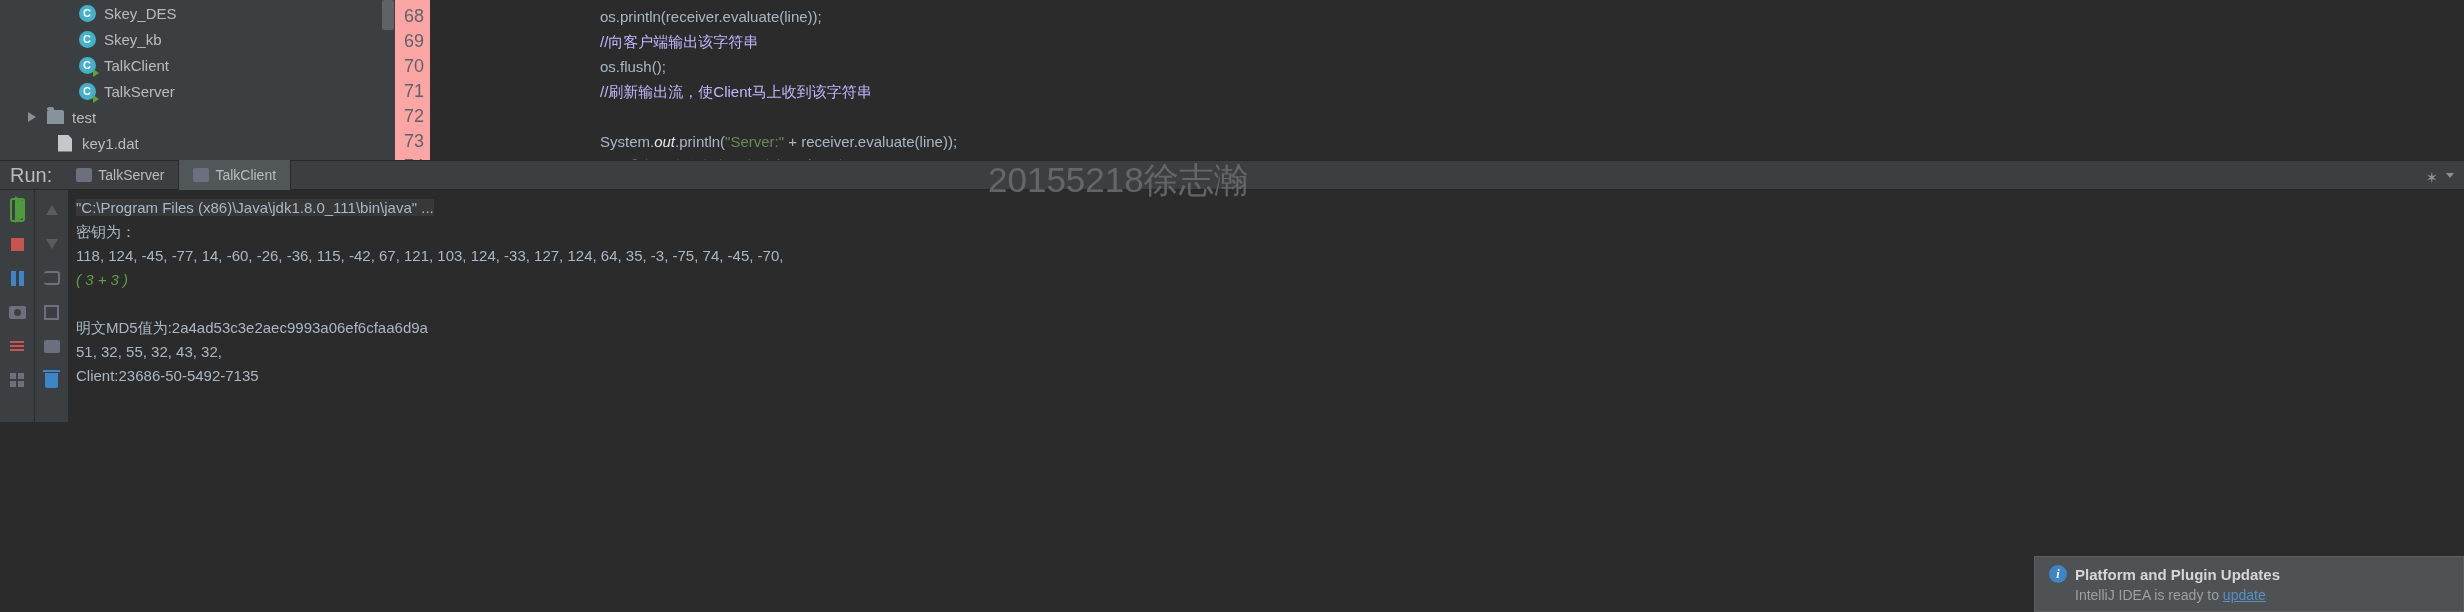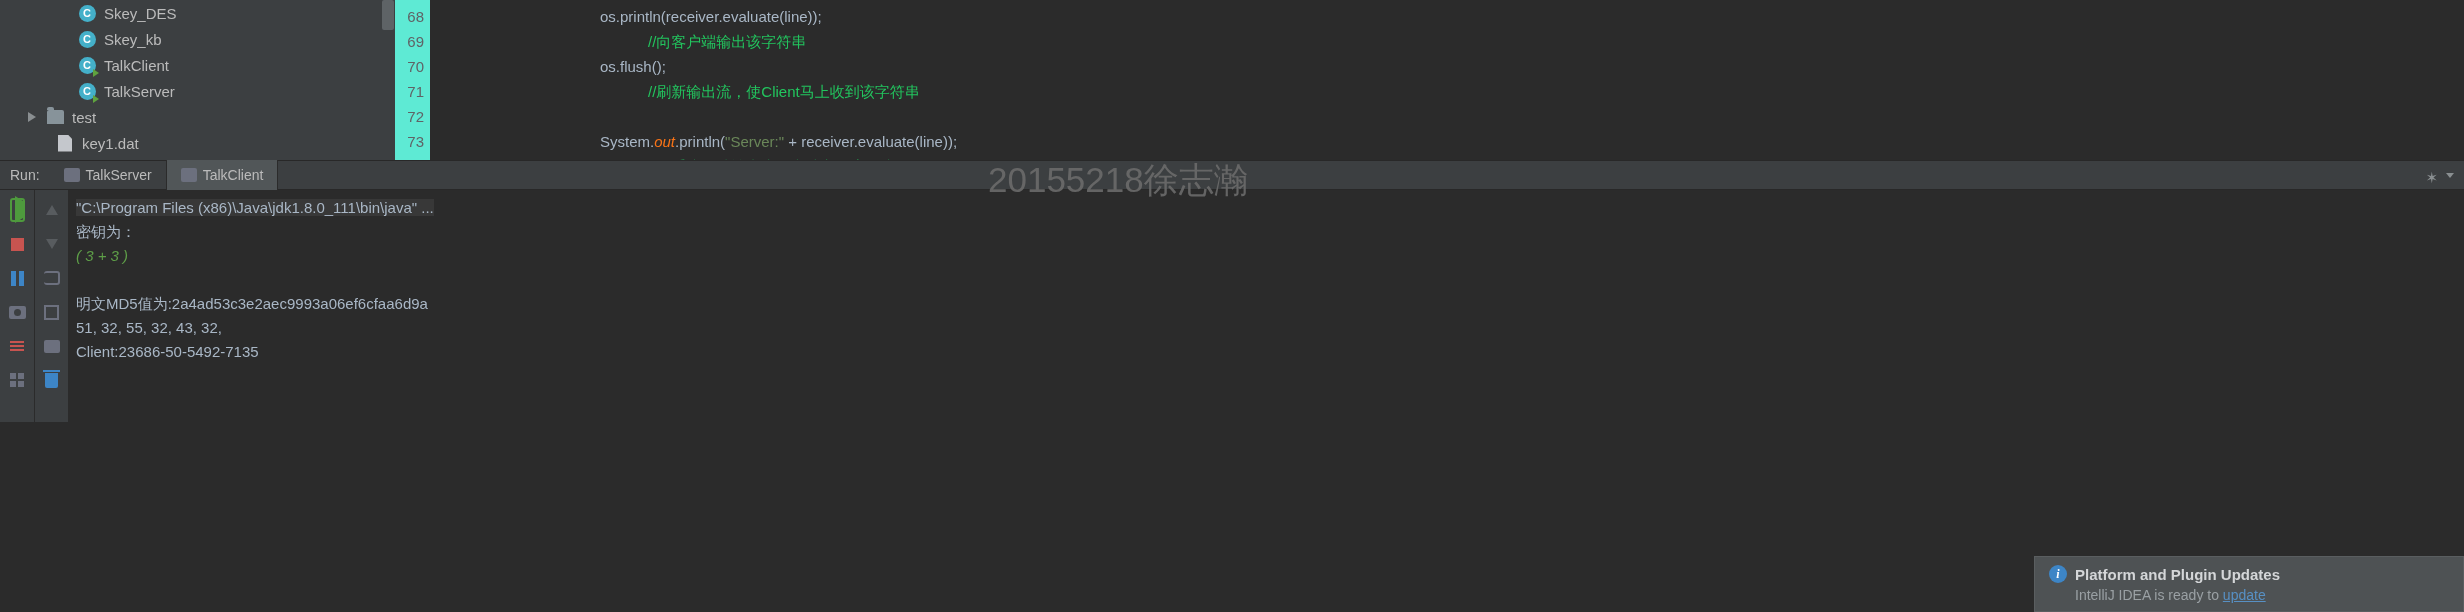--- a/index.html
+++ b/index.html
@@ -11,30 +11,30 @@
 .tree-row { display:flex; align-items:center; height:26px; padding-left:78px; color:#bbbbbb; font-size:15px; }
 .tree-row.pl2 { padding-left:56px; }
 .ic { width:18px; height:18px; margin-right:8px; display:inline-flex; align-items:center; justify-content:center; }
 .circ-c { width:17px; height:17px; border-radius:50%; background:#44b0c9; color:#fff; font-size:11px; font-weight:bold; display:flex; align-items:center; justify-content:center; }
 .circ-c.run { position:relative; }
 .circ-c.run::after { content:""; position:absolute; right:-3px; bottom:-3px; width:0; height:0; border-left:6px solid #5fa33f; border-top:4px solid transparent; border-bottom:4px solid transparent; }
 .folder-ic { width:17px; height:14px; background:#87939a; border-radius:2px 2px 0 0; position:relative; }
 .folder-ic::before { content:""; position:absolute; top:-3px; left:0; width:7px; height:3px; background:#87939a; border-radius:2px 2px 0 0; }
 .expand-ic { width:0; height:0; border-left:8px solid #8a8f91; border-top:5px solid transparent; border-bottom:5px solid transparent; margin-right:10px; margin-left:-28px; }
 .file-ic { width:14px; height:17px; background:#c4c7cc; position:relative; clip-path:polygon(0 0,70% 0,100% 25%,100% 100%,0 100%); }
-.gutter { width:35px; background:#5eead4; color:#606366; font-size:15px; text-align:right; padding-right:6px; padding-top:4px; font-family:Consolas,monospace; line-height:25px; }
+.gutter { width:35px; background:#fca5a5; color:#606366; font-size:18px; text-align:right; padding-right:6px; padding-top:4px; font-family:Consolas,monospace; line-height:25px; }
 .gutter div { height:25px; }
 .editor { flex:1; background:#2b2b2b; padding-top:4px; padding-left:170px; font-family:Consolas,monospace; font-size:15px; line-height:25px; white-space:pre; }
 .ed-line { height:25px; }
-.kw-it { color:#f97316; font-style:italic; }
+.kw-it { color:#e5e5e5; font-style:italic; }
 .kw-str { color:#6a8759; }
-.kw-com { color:#22c55e;margin-left:48px; }
+.kw-com { color:#c4b5fd; }
 .kw-call { color:#a9b7c6; }
 .mid-bar { height:30px; background:#3c3f41; border-top:1px solid #282828; border-bottom:1px solid #282828; display:flex; align-items:center; position:relative; }
-.runlbl { padding:0 10px; color:#bbbbbb; font-size:14px;text-align:right; }
+.runlbl { padding:0 10px; color:#bbbbbb; font-size:20px;text-align:right; }
 .rtab { height:30px; padding:0 14px; display:flex; align-items:center; font-size:14px; color:#bbbbbb; border-right:1px solid #2b2b2b; }
 .rtab.active { background:#515658; }
 .rtab .ic-sm { width:16px; height:14px; margin-right:6px; background:#6c707e; border-radius:2px; position:relative; }
 .watermark { position:absolute; left:988px; top:-4px; font-size:35px; color:#6b6b6b; font-family:Arial,sans-serif; opacity:.9; }
 .gear { position:absolute; right:26px; top:8px; color:#8a8f91; font-size:15px; }
 .gear-dd { position:absolute; right:10px; top:12px; width:0; height:0; border-top:5px solid #8a8f91; border-left:4px solid transparent; border-right:4px solid transparent; }
 .bottom { display:flex; height:232px; background:#2b2b2b; }
 .tool-col { width:34px; background:#3c3f41; padding-top:10px; display:flex; flex-direction:column; align-items:center; gap:14px; }
 .tbtn { width:20px; height:20px; display:flex; align-items:center; justify-content:center; cursor:pointer; }
 .tri-green { width:0; height:0; border-left:12px solid #4e9a3d; border-top:8px solid transparent; border-bottom:8px solid transparent; }
@@ -192,20 +192,21 @@
     <div class="tbtn">
         <span class="print-ic"></span>
       </div>
     <div class="tbtn">
         <span class="trash-ic"></span>
       </div>
   </div>
   <div class="console" id="console">
       <div class="con-line"><span class="cmd-hl">"C:\Program Files (x86)\Java\jdk1.8.0_111\bin\java" ...</span></div>
       <div class="con-line">密钥为：</div>
+      <div class="con-line">118, 124, -45, -77, 14, -60, -26, -36, 115, -42, 67, 121, 103, 124, -33, 127, 124, 64, 35, -3, -75, 74, -45, -70, </div>
       <div class="con-line con-input">( 3 + 3 )</div>
       <div class="con-line"></div>
       <div class="con-line">明文MD5值为:2a4ad53c3e2aec9993a06ef6cfaa6d9a</div>
       <div class="con-line">51, 32, 55, 32, 43, 32, </div>
       <div class="con-line">Client:23686-50-5492-7135</div>
     </div>
 </div>
 
 <div class="notif">
   <div class="notif-title">

